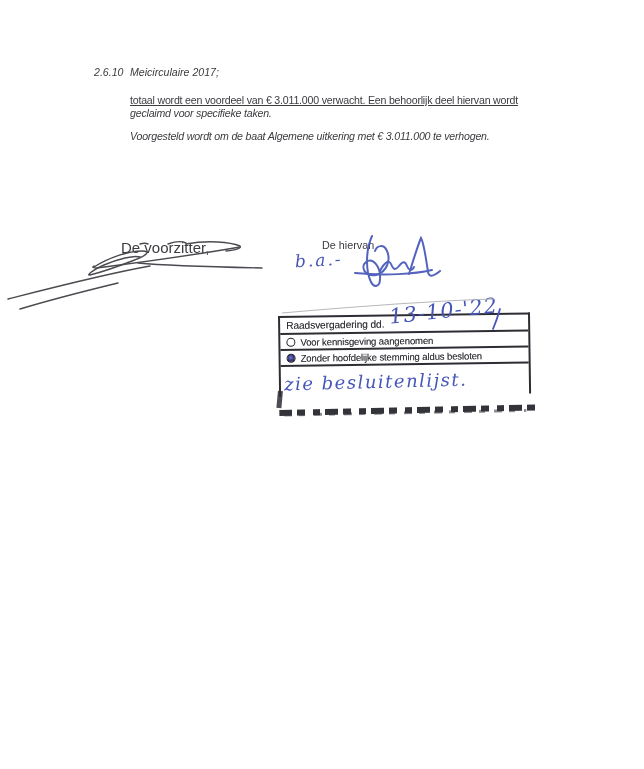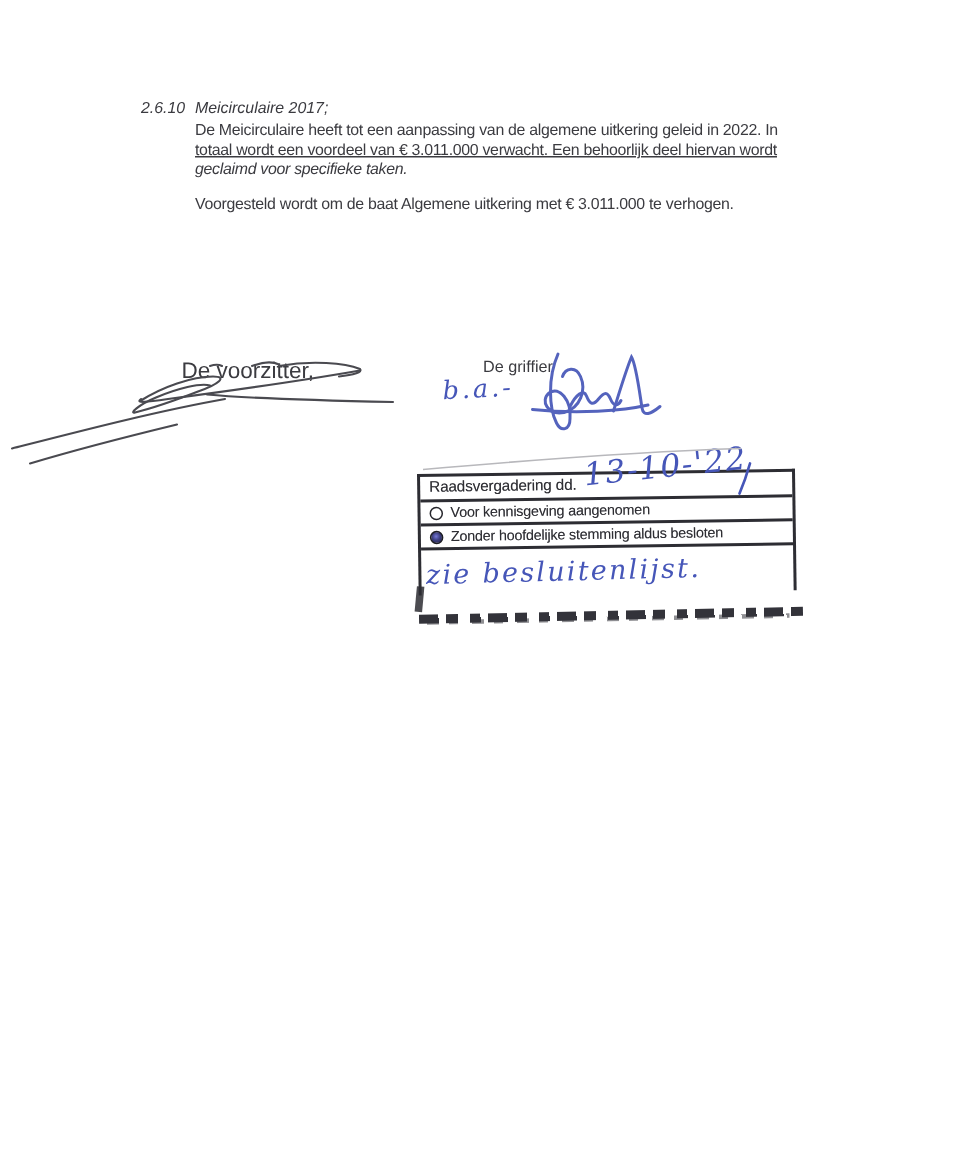--- a/index.html
+++ b/index.html
@@ -4,21 +4,21 @@
 <style>
   html,body{margin:0;padding:0;background:#ffffff;}
   .page{position:relative;width:644px;height:769px;background:#ffffff;
         font-family:"Liberation Sans",sans-serif;color:#3b3b40;overflow:hidden;}
   .abs{position:absolute;}
   
   .sec-num{left:94px;top:66px;font-style:italic;font-size:10.6px;}
   .sec-title{left:130px;top:66px;font-style:italic;font-size:10.6px;}
   .bodyline{left:130px;font-size:10.6px;letter-spacing:-0.2px;white-space:nowrap;color:#3b3b40;}
   .bl0{top:81px;}.bl1{top:94px;text-decoration:underline;}.bl2{top:107px;font-style:italic;}
-  .proposal{left:130px;top:130px;font-size:10.6px;letter-spacing:-0.2px;white-space:nowrap;}
+  .proposal{left:130px;top:130px;font-style:italic;font-size:10.6px;letter-spacing:-0.2px;white-space:nowrap;}
   .decision{left:70px;top:212px;font-size:10.8px;letter-spacing:-0.1px;white-space:nowrap;}
   .lab-voorzitter{left:78px;top:239px;font-size:15px;margin-left:43px;}
   .lab-griffier{left:322px;top:239px;font-size:10.8px;}
   
   .hand{font-family:"DejaVu Serif",serif;font-style:italic;color:#4656b8;white-space:nowrap;}
   .clerk-prefix{left:295px;top:250px;font-size:17px;letter-spacing:2px;transform:rotate(-3deg);z-index:4;}
   .stamp-date{left:389px;top:299px;font-size:21px;letter-spacing:1px;transform:rotate(-6deg);z-index:4;}
   .stamp-note{left:284px;top:371px;font-size:18px;letter-spacing:1.5px;transform:rotate(-1.5deg);z-index:4;}
   
   .stamp{left:278px;top:316px;width:258px;height:108px;transform:rotate(-0.8deg);
@@ -43,28 +43,27 @@
                    opacity:.85;transform:rotate(6deg);}
   .ink-overlay{position:absolute;left:0;top:0;z-index:5;pointer-events:none;}
 </style>
 </head>
 <body>
 
 <div class="page">
 
   <div class="abs sec-num">2.6.10</div>
   <div class="abs sec-title">Meicirculaire 2017;</div>
-  <div class="abs bodyline bl0">De Meicirculaire heeft tot een aanpassing van de algemene uitkering geleid in 2022. In</div>
   <div class="abs bodyline bl1">totaal wordt een voordeel van € 3.011.000 verwacht. Een behoorlijk deel hiervan wordt</div>
   <div class="abs bodyline bl2">geclaimd voor specifieke taken.</div>
   <div class="abs proposal">Voorgesteld wordt om de baat Algemene uitkering met € 3.011.000 te verhogen.</div>
 
 
   <div class="abs lab-voorzitter">De voorzitter,</div>
-  <div class="abs lab-griffier">De griffier</div>
+  <div class="abs lab-griffier">De hiervan</div>
   <div class="abs hand clerk-prefix">b.a.-</div>
 
   <div class="abs stamp">
     <div class="stamp-box">
       <div class="srow srow1">
         <span>Raadsvergadering dd.</span>
       </div>
       <div class="srow srow2">
         <span class="radio"></span>
         <span>Voor kennisgeving aangenomen</span>

